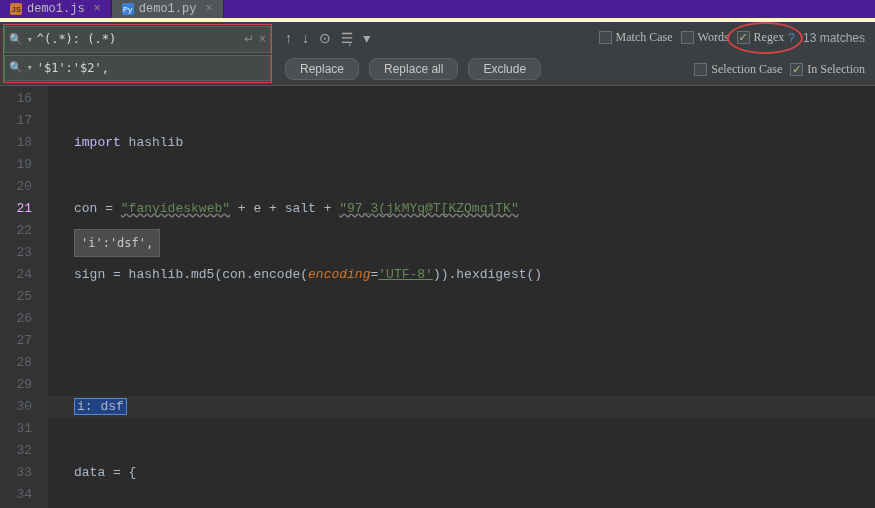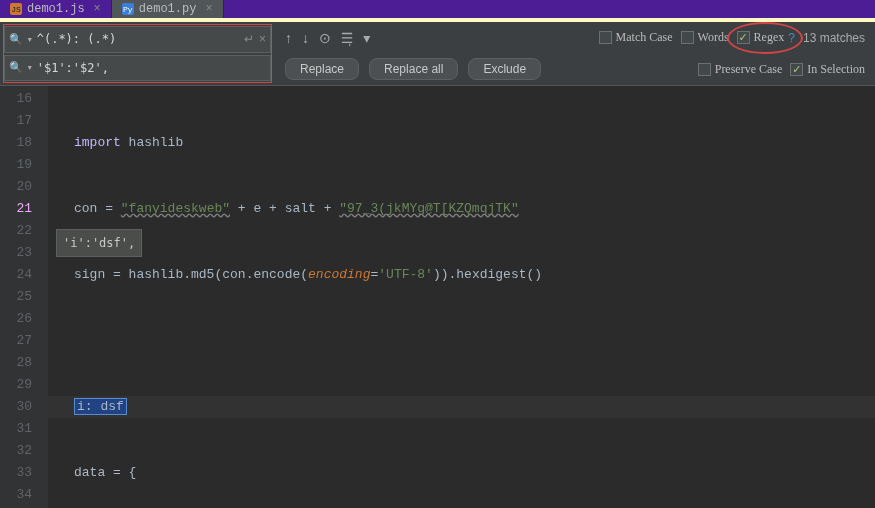--- a/index.html
+++ b/index.html
@@ -148,21 +148,21 @@
     position: relative;
   }
   .cline { height: 22px; padding-left: 26px; position: relative; }
   .caret-line { background: #323232; }
   .sel {
     background: #214283;
     border: 1px solid #598bd1;
     padding: 0 2px;
   }
   .kw { color: #c4b5fd; }
-  .str { color: #6a8759; }
+  .str { color: #6a8759; text-decoration: underline; }
   .strO { color: #cc7832; font-style: italic; }
   .selbg {
     position: absolute;
     background: #214283;
     left: 0;
     right: 0;
     top: 0;
     bottom: 0;
     z-index: -1;
   }
@@ -238,21 +238,21 @@
       <span class="matches">13 matches</span>
     </div>
     <div class="sr-row">
       <div class="tool-icons">
         <button class="btn">Replace</button>
         <button class="btn">Replace all</button>
         <button class="btn">Exclude</button>
       </div>
       <label class="chk">
         <span class="box"></span>
-          <span>Preserve Case</span>
+          <span>Selection Case</span>
       </label>
       <label class="chk">
         <span class="box checked"></span>
           <span>In Selection</span>
       </label>
     </div>
   </div>
 </div>
 
 <div class="editor">
@@ -293,15 +293,15 @@
     
     
     
     
     
     
     
     
     
 
-    <div class="tooltip" style="left:8px; top:143px;">'i':'dsf',</div>
+    <div class="tooltip" style="left:26px; top:143px;">'i':'dsf',</div>
   </div>
 </div>
 
 </body></html>

